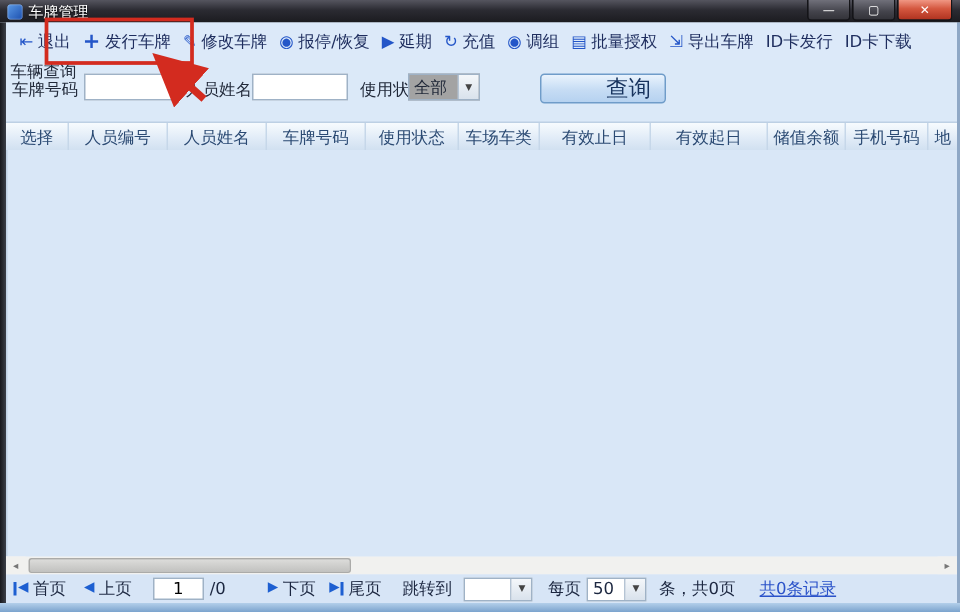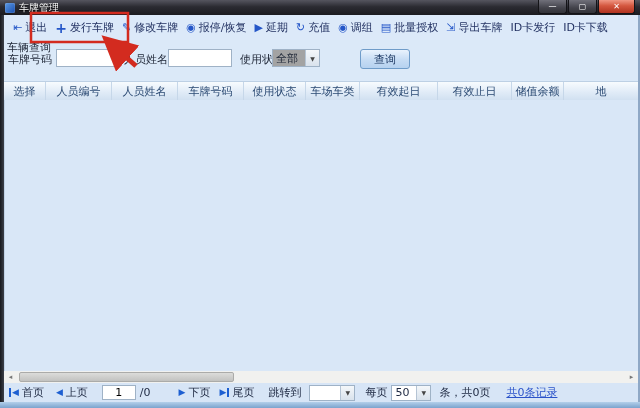--- a/index.html
+++ b/index.html
@@ -32,22 +32,22 @@
   .search-row{position:absolute;top:48px;left:4px;right:2px;height:22px;font-size:11px;color:#222a3a;}
   .search-row .lbl{position:absolute;top:4px;}
   .tx{position:absolute;top:1px;height:16px;border:1px solid #9fb2c6;background:#fff;font-size:11px;
     font-family:inherit;padding:0 2px;box-sizing:content-box;}
   .combo{position:absolute;top:1px;height:16px;border:1px solid #9fb2c6;background:#a3a3a3;display:flex;
     align-items:flex-end;font-size:11px;}
   .combo-text{flex:1;padding-left:3px;}
   .combo-arrow{width:13px;height:100%;display:flex;align-items:center;justify-content:center;font-size:7px;
     color:#444;background:linear-gradient(#f4f7fa,#d9e2ec);border-left:1px solid #b5c4d4;}
   .btn{position:absolute;top:1px;height:18px;border:1px solid #6f9cc9;border-radius:3px;
-    background:linear-gradient(#e9f3fd,#c6dcf4 55%,#b6d2f0);color:#17335e;font-size:11px;
-    display:flex;align-items:center;justify-content:center;cursor:default;}
+    background:linear-gradient(#e9f3fd,#c6dcf4 55%,#b6d2f0);color:#17335e;font-size:15px;
+    display:flex;align-items:center;justify-content:center;cursor:default;padding-left:34px;}
   
   .grid-header{position:absolute;top:81px;left:4px;right:2px;height:19px;display:flex;
     background:linear-gradient(#f7fbfe,#e0ebf7 55%,#cfdff0);border-top:1px solid #bdd0e4;
     border-bottom:1px solid #aec4da;font-size:11px;color:#2b4a73;}
   .gh-cell{display:flex;align-items:center;justify-content:center;border-right:1px solid #c6d7e9;
     overflow:hidden;white-space:nowrap;box-sizing:border-box;}
   .grid-body{position:absolute;top:100px;left:4px;right:2px;bottom:37px;background:#d9e7f7;
     border-left:1px solid #c0d2e5;}
   
   .hscroll{position:absolute;left:4px;right:2px;top:371px;height:12px;background:#f1f1ef;
@@ -156,23 +156,24 @@
     <div class="btn" style="left:356px;width:48px;">查询</div>
   </div>
 
   <div class="grid-header">
     <div class="gh-cell" style="width:42px;">选择</div>
     <div class="gh-cell" style="width:66px;">人员编号</div>
     <div class="gh-cell" style="width:66px;">人员姓名</div>
     <div class="gh-cell" style="width:66px;">车牌号码</div>
     <div class="gh-cell" style="width:62px;">使用状态</div>
     <div class="gh-cell" style="width:54px;font-family:Liberation Mono, monospace;">车场车类</div>
+    <div class="gh-cell" style="width:74px;">有效止日</div>
     <div class="gh-cell" style="width:78px;">有效起日</div>
-    <div class="gh-cell" style="width:74px;">有效止日</div>
     <div class="gh-cell" style="width:52px;">储值余额</div>
+    <div class="gh-cell" style="width:55px;">手机号码</div>
     <div class="gh-cell" style="flex:1;border-right:none;">地</div>
   </div>
 
   <div class="grid-body"></div>
 
   <div class="hscroll">
     <div class="hs-arrow">◂</div>
     <div class="hs-track">
       <div class="hs-thumb"></div>
     </div>

